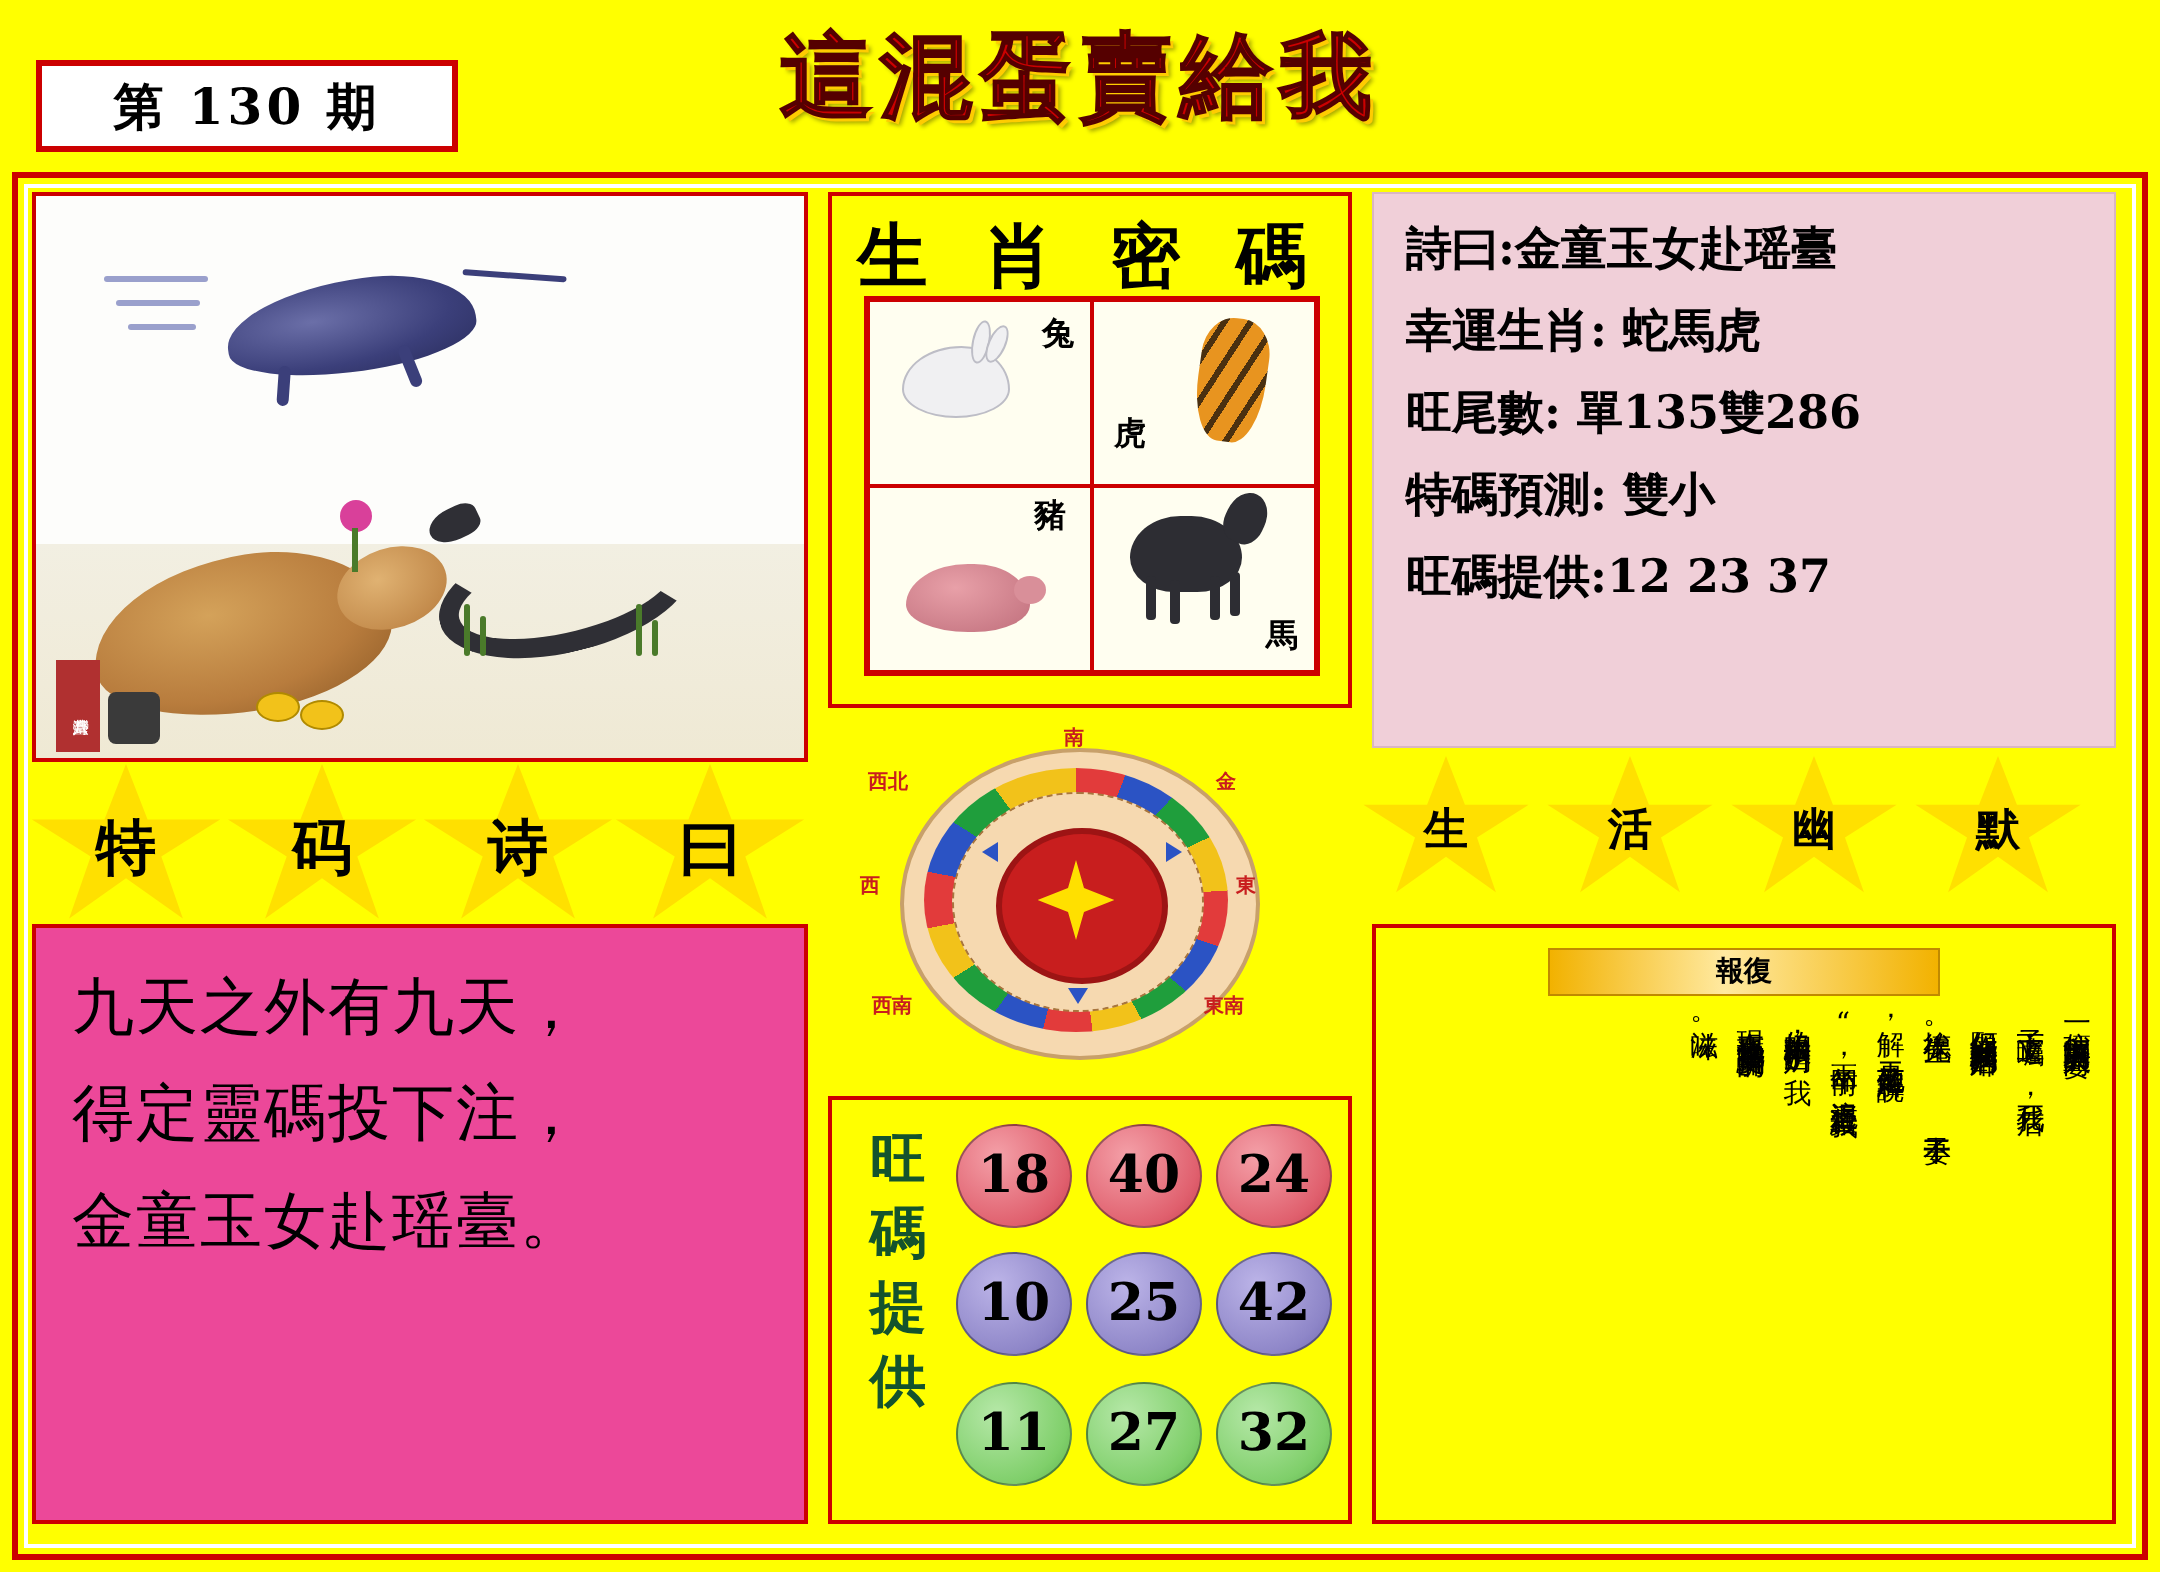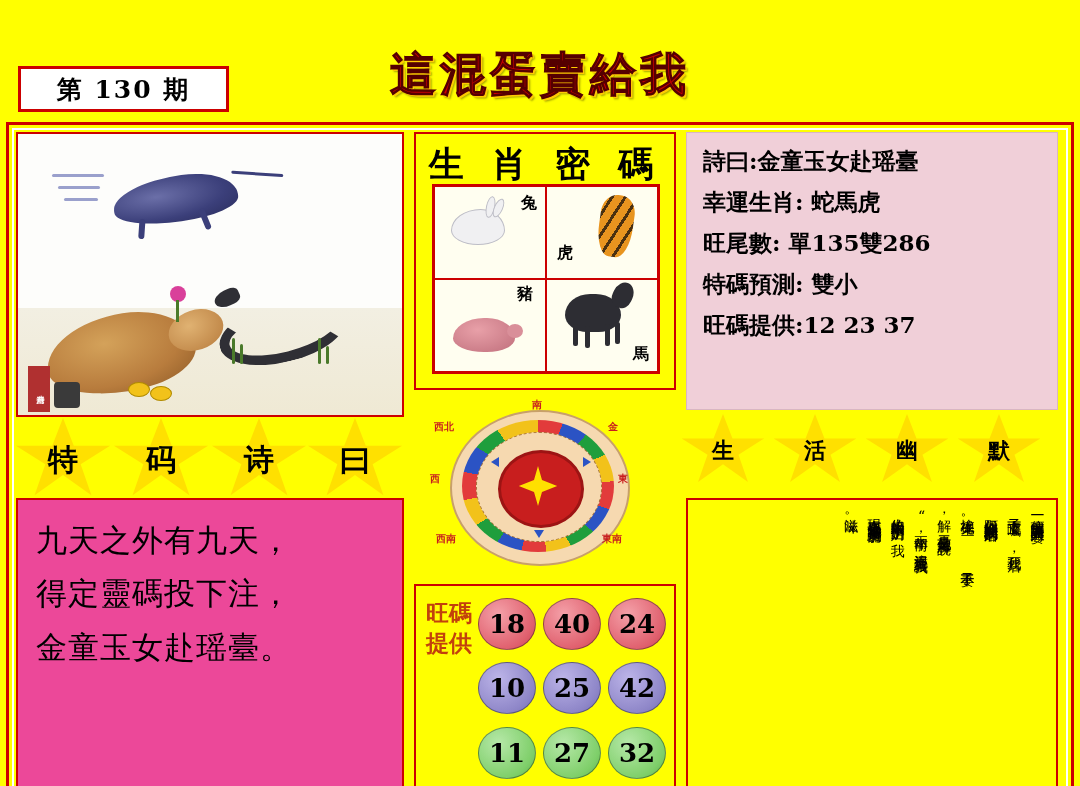--- a/index.html
+++ b/index.html
@@ -3,21 +3,21 @@
 <meta charset="utf-8">
 <style>
   html,body{margin:0;padding:0;}
   body{
     width:1080px;height:786px;
     background:#ffff00;
     font-family:"DejaVu Serif","Liberation Serif",serif;
     overflow:hidden;
     position:relative;
   }
-  .page{position:absolute;inset:0;margin-top:36px;}
+  .page{position:absolute;inset:0;}
 
   
   .issue-badge{
     position:absolute;left:18px;top:30px;width:205px;height:40px;
     background:#fff;border:3px solid #cc0000;
     display:flex;align-items:center;justify-content:center;
     font-size:25px;font-weight:bold;color:#000;letter-spacing:2px;
     font-family:"DejaVu Serif","Liberation Serif",serif;
   }
   .main-title{
@@ -194,21 +194,21 @@
     font-family:"DejaVu Serif","Liberation Serif",serif;
   }
 
   
   .num-box{
     position:absolute;left:414px;top:548px;width:262px;height:214px;
     background:#ffff00;border:2px solid #cc0000;box-sizing:border-box;
   }
   .num-label{
     position:absolute;left:10px;top:12px;width:46px;
-    font-size:23px;font-weight:bold;color:#c2410c;line-height:1.32;text-align:right;
+    font-size:28px;font-weight:bold;color:#14532d;line-height:1.32;text-align:center;
     font-family:"DejaVu Serif","Liberation Serif",serif;
   }
   .num-grid{
     position:absolute;left:62px;top:12px;width:192px;height:190px;
     display:grid;grid-template-columns:repeat(3,1fr);grid-template-rows:repeat(3,1fr);
     gap:3px;
   }
   .ball{
     border-radius:50%;width:56px;height:50px;
     display:flex;align-items:center;justify-content:center;
@@ -359,20 +359,21 @@
       <div class="ball p">10</div>
       <div class="ball p">25</div>
       <div class="ball p">42</div>
       <div class="ball g">11</div>
       <div class="ball g">27</div>
       <div class="ball g">32</div>
     </div>
   </div>
 
   <div class="story-box">
+    <div class="story-banner">報復</div>
     <div class="story-cols">
       <div class="story-col">一位彌留之際的男人向妻</div>
       <div class="story-col">子立下遺囑：“我死后，</div>
       <div class="story-col">但願你能嫁給我們的鄰居</div>
       <div class="story-col">埃德先生。” 妻子不</div>
       <div class="story-col">解，于是他又解釋說：</div>
       <div class="story-col">“兩年前，這混蛋賣給我</div>
       <div class="story-col">的奶牛根本擠不出奶，我</div>
       <div class="story-col">現在也要讓他嘗嘗受騙的</div>
       <div class="story-col">滋味。”</div>

